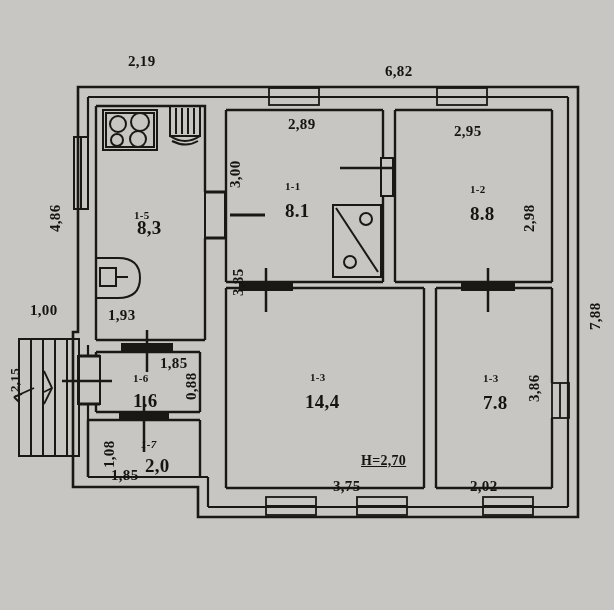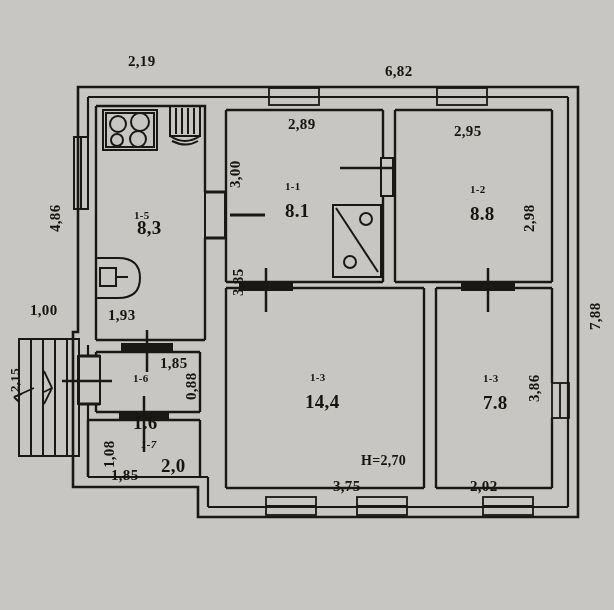--- a/index.html
+++ b/index.html
@@ -17,21 +17,21 @@
     font-family:"Liberation Serif", serif;
     font-weight:700;
     white-space:nowrap;
     letter-spacing:0.3px;
     line-height:1;
   }
   .dim{font-size:15px;}
   .rname{font-size:11px;}
   .rarea{font-size:19px;}
   .rot90{transform:rotate(-90deg);transform-origin:left top;}
-  .hh{font-size:14px;}
+  .hh{font-size:14px;text-decoration:underline;}
 </style>
 </head>
 <body>
 
 <div id="plan">
 
   <svg width="614" height="610" viewBox="0 0 614 610">
 
     <g fill="none" stroke="#1a1814" stroke-width="2.6">
 
@@ -243,22 +243,22 @@
   <div class="lbl rarea" style="left:305px;top:392px;">14,4</div>
   <div class="lbl hh" style="left:361px;top:454px;">H=2,70</div>
   <div class="lbl dim" style="left:322px;top:479px;margin-left:11px;">3,75</div>
 
   <div class="lbl rname" style="left:483px;top:373px;">1-3</div>
   <div class="lbl rarea" style="left:483px;top:393px;">7.8</div>
   <div class="lbl dim rot90" style="left:527px;top:402px;">3,86</div>
   <div class="lbl dim" style="left:470px;top:479px;">2,02</div>
 
   <div class="lbl rname" style="left:133px;top:373px;">1-6</div>
-  <div class="lbl rarea" style="left:133px;top:391px;margin-top:22px;">1.6</div>
+  <div class="lbl rarea" style="left:133px;top:391px;">1.6</div>
   <div class="lbl dim" style="left:160px;top:356px;">1,85</div>
   <div class="lbl dim rot90" style="left:184px;top:400px;">0,88</div>
 
   <div class="lbl rname" style="left:141px;top:439px;font-style:italic;">1-7</div>
-  <div class="lbl rarea" style="left:145px;top:456px;margin-left:16px;">2,0</div>
+  <div class="lbl rarea" style="left:145px;top:456px;">2,0</div>
   <div class="lbl dim rot90" style="left:102px;top:468px;">1,08</div>
   <div class="lbl dim" style="left:111px;top:468px;">1,85</div>
 
 </div>
 
 </body></html>

